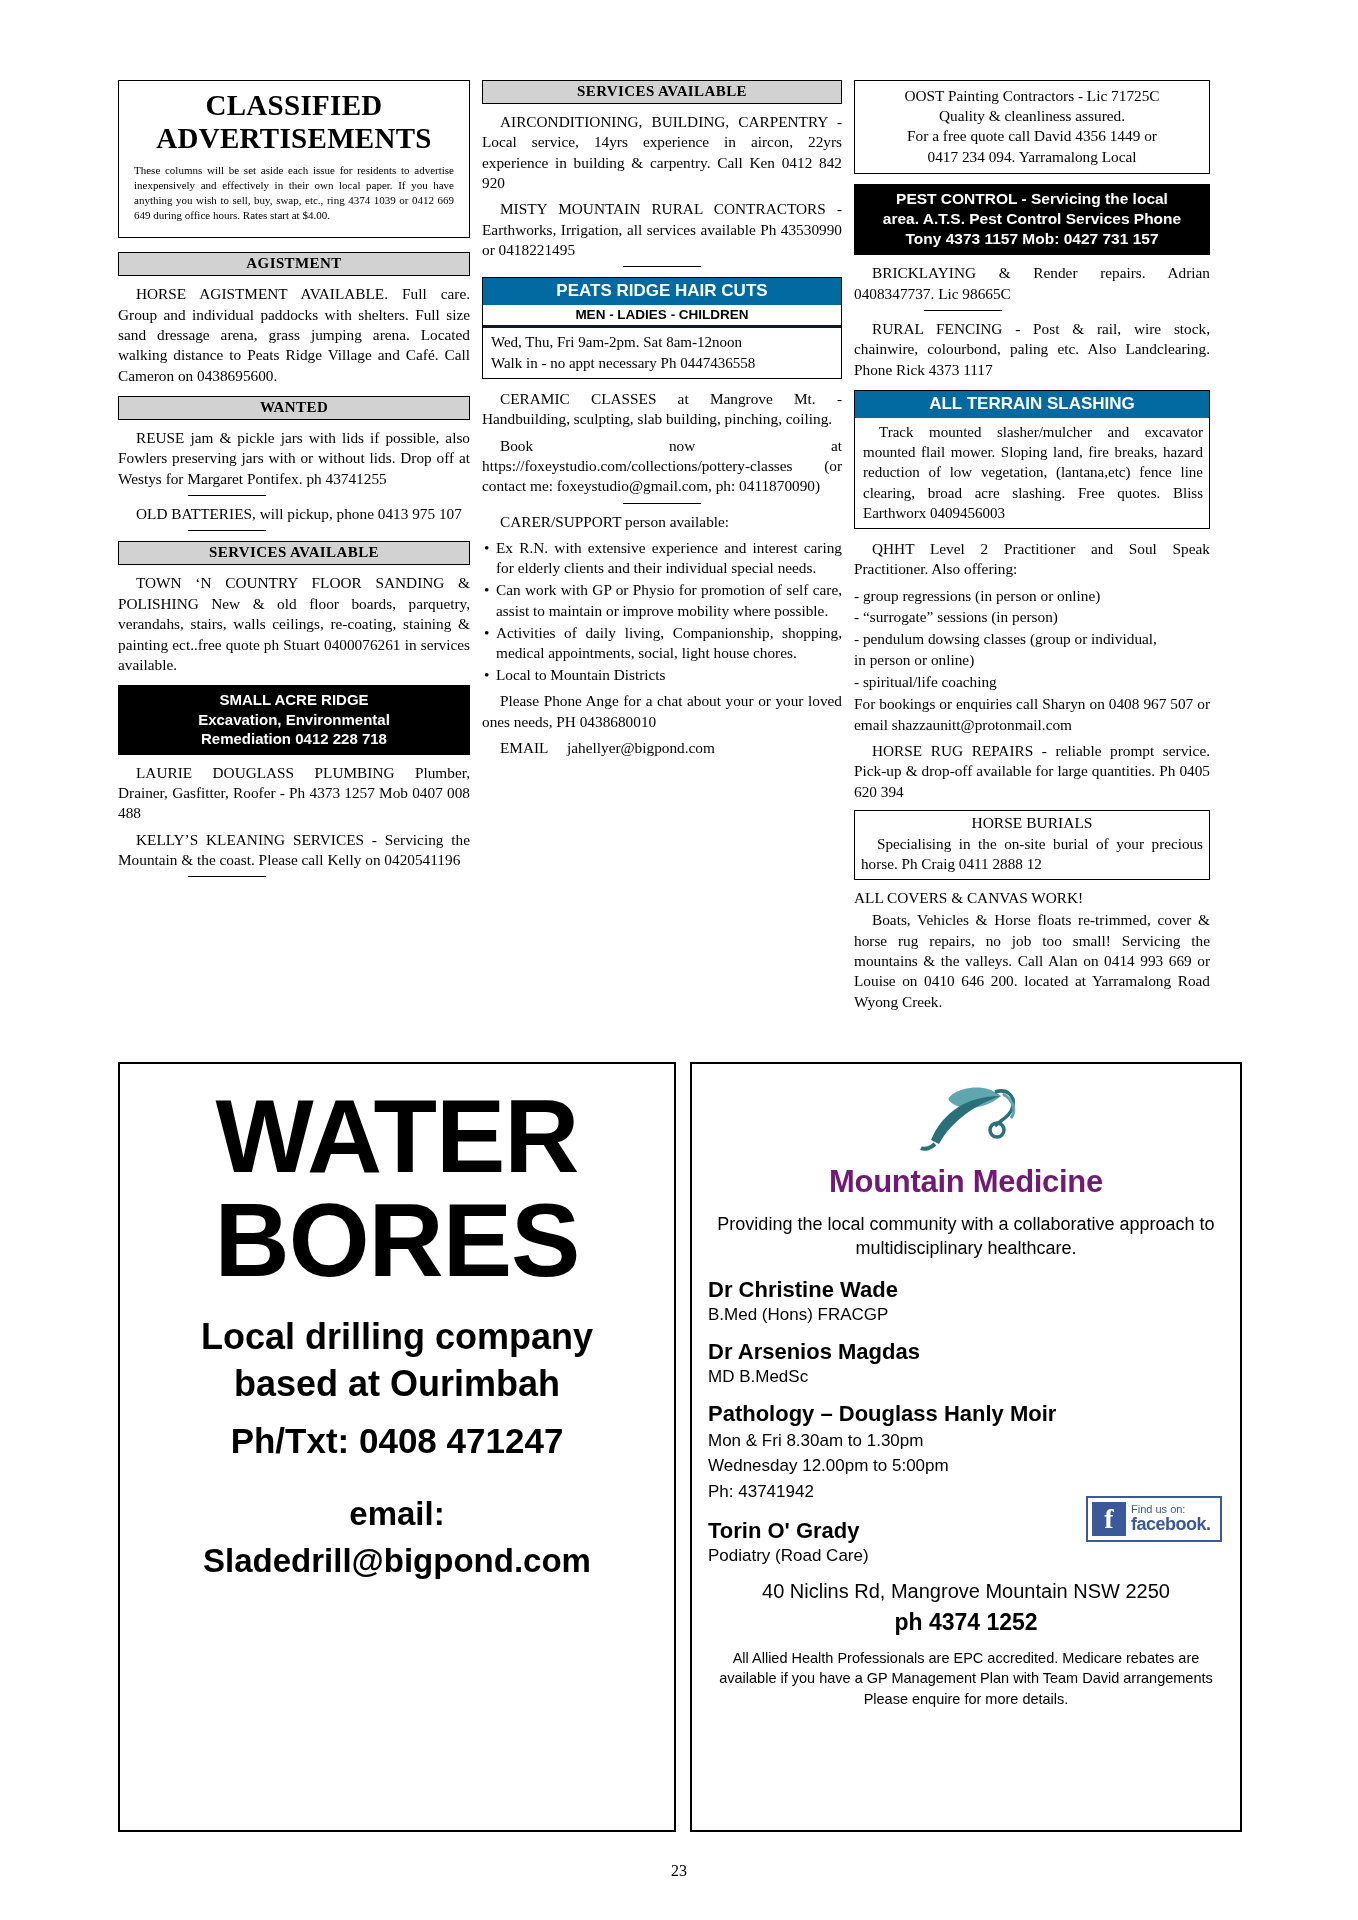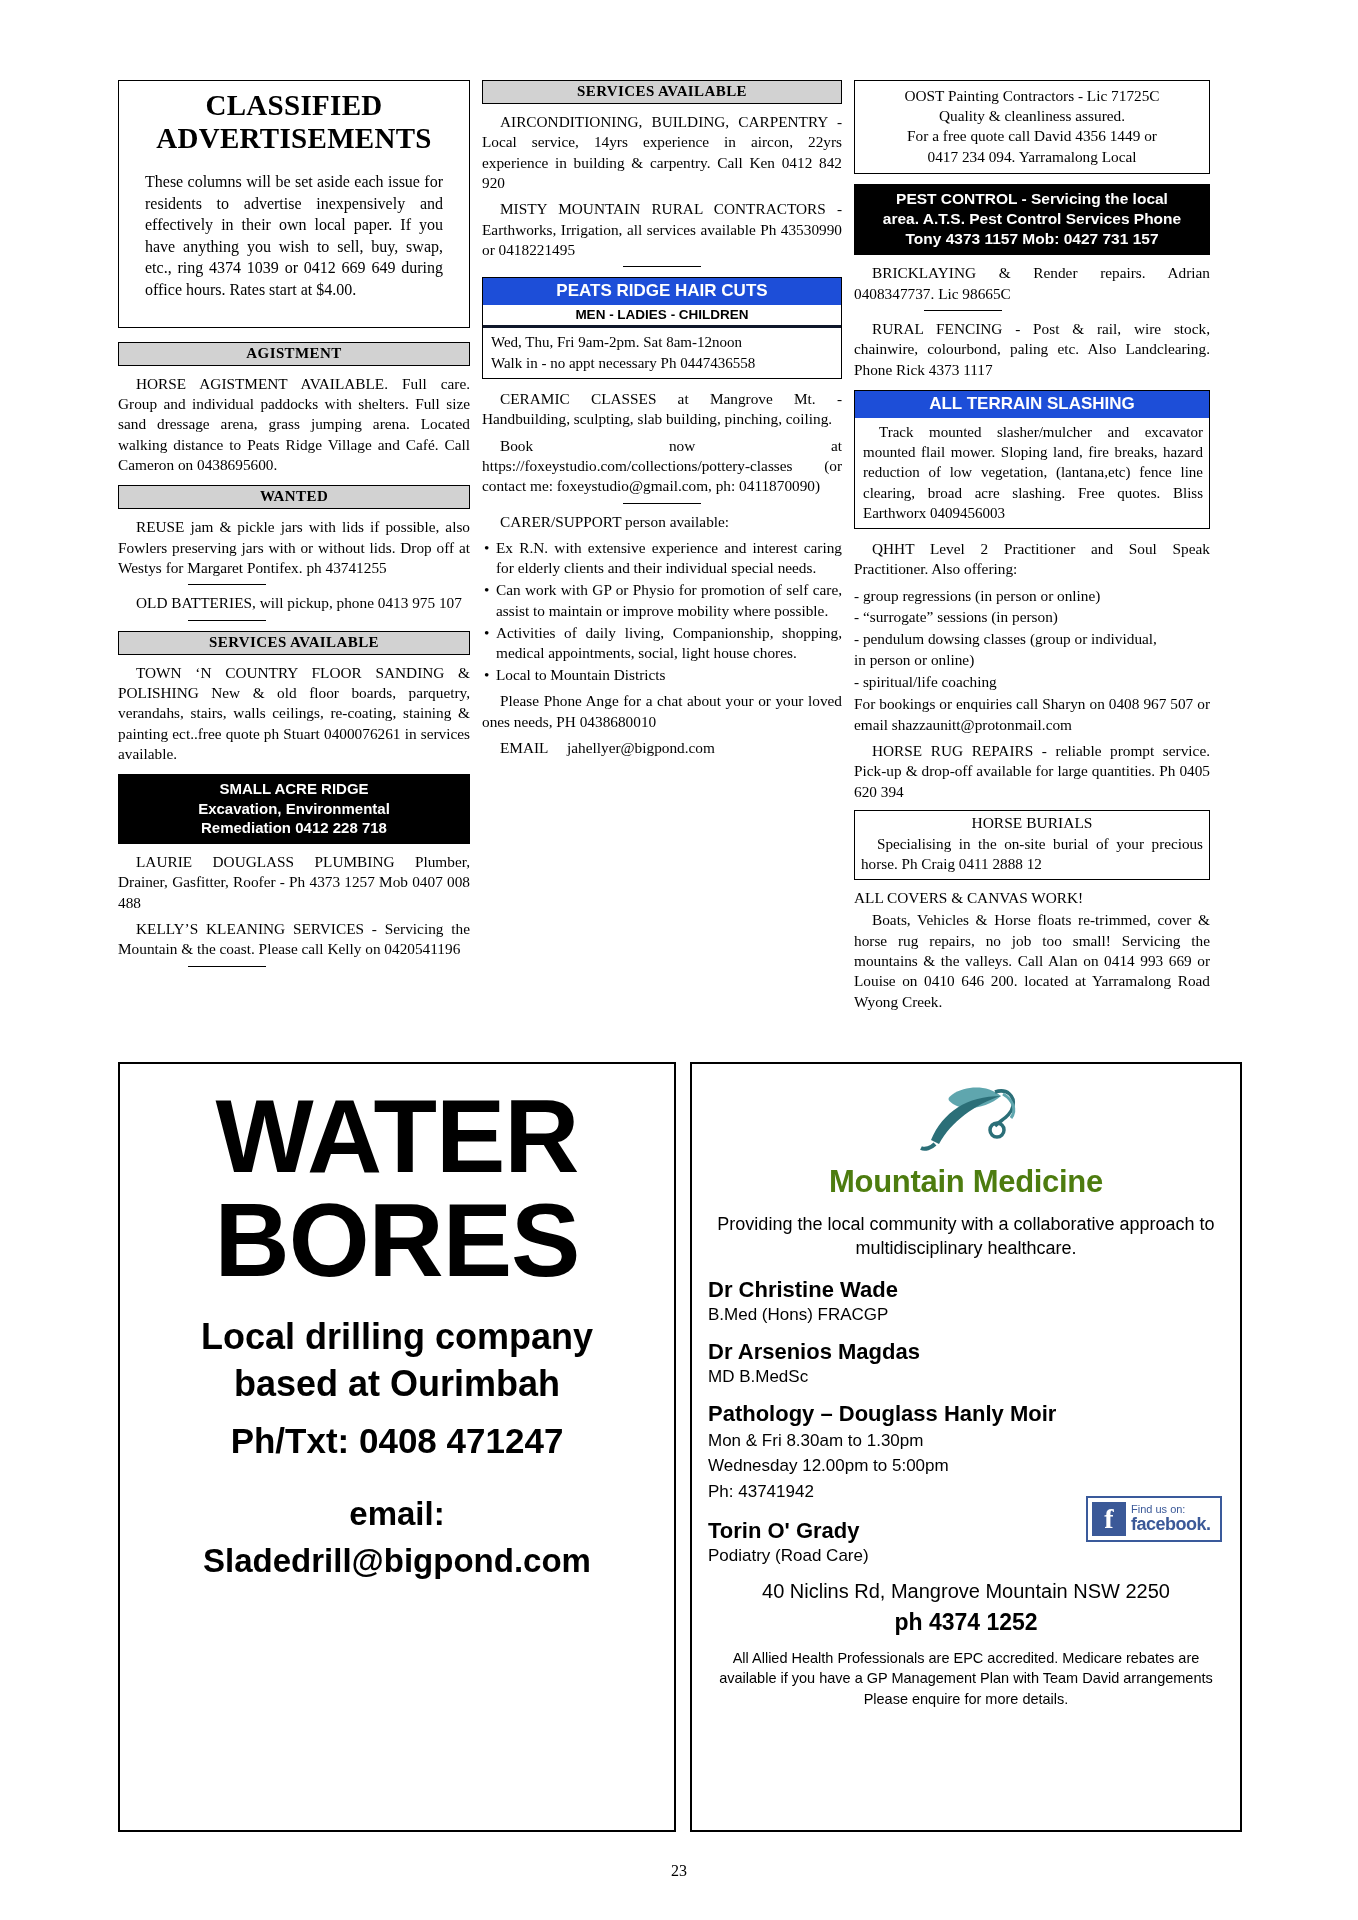--- a/index.html
+++ b/index.html
@@ -40,22 +40,22 @@
   }
   .masthead h1 {
     font-family: "Liberation Serif", serif;
     font-weight: bold;
     font-size: 29px;
     text-align: center;
     margin: 2px 0 8px 0;
     letter-spacing: 0.3px;
   }
   .masthead p {
-    margin: 16px;
-    font-size: 16px;
+    margin: 5px;
+    font-size: 11px;
     line-height: 1.35;
     text-align: justify;
   }
 
   .cat-head {
     background: #d2d2d2;
     border: 1px solid #000;
     text-align: center;
     font-weight: bold;
     font-size: 15px;
@@ -90,21 +90,21 @@
     line-height: 1.3;
     padding: 5px 6px 6px 6px;
     margin: 10px 0 8px 0;
   }
   .box-outline {
     border: 1.5px solid #000;
     padding: 0;
     margin: 10px 0 10px 0;
   }
   .box-outline .bar {
-    background: #1d4ed8;
+    background: #0369a1;
     color: #fff;
     font-family: "Liberation Sans", sans-serif;
     font-weight: bold;
     text-align: center;
     font-size: 17px;
     padding: 3px 0 4px 0;
   }
   .box-outline .sub {
     font-family: "Liberation Sans", sans-serif;
     font-weight: bold;
@@ -214,21 +214,21 @@
     width: 552px;
     border: 2px solid #000;
     font-family: "Liberation Sans", sans-serif;
     padding: 10px 16px 12px 16px;
     position: relative;
   }
   .med-logo { text-align: center; margin-top: 4px; }
   .med-logo .name {
     font-weight: bold;
     font-size: 31px;
-    color: #4d7c0f;
+    color: #701a75;
     letter-spacing: -0.3px;
     margin-top: -4px;
   }
   .med-intro {
     text-align: center;
     font-size: 18px;
     line-height: 1.35;
     margin: 12px 4px 16px 4px;
   }
   .doc { margin-bottom: 14px; }

